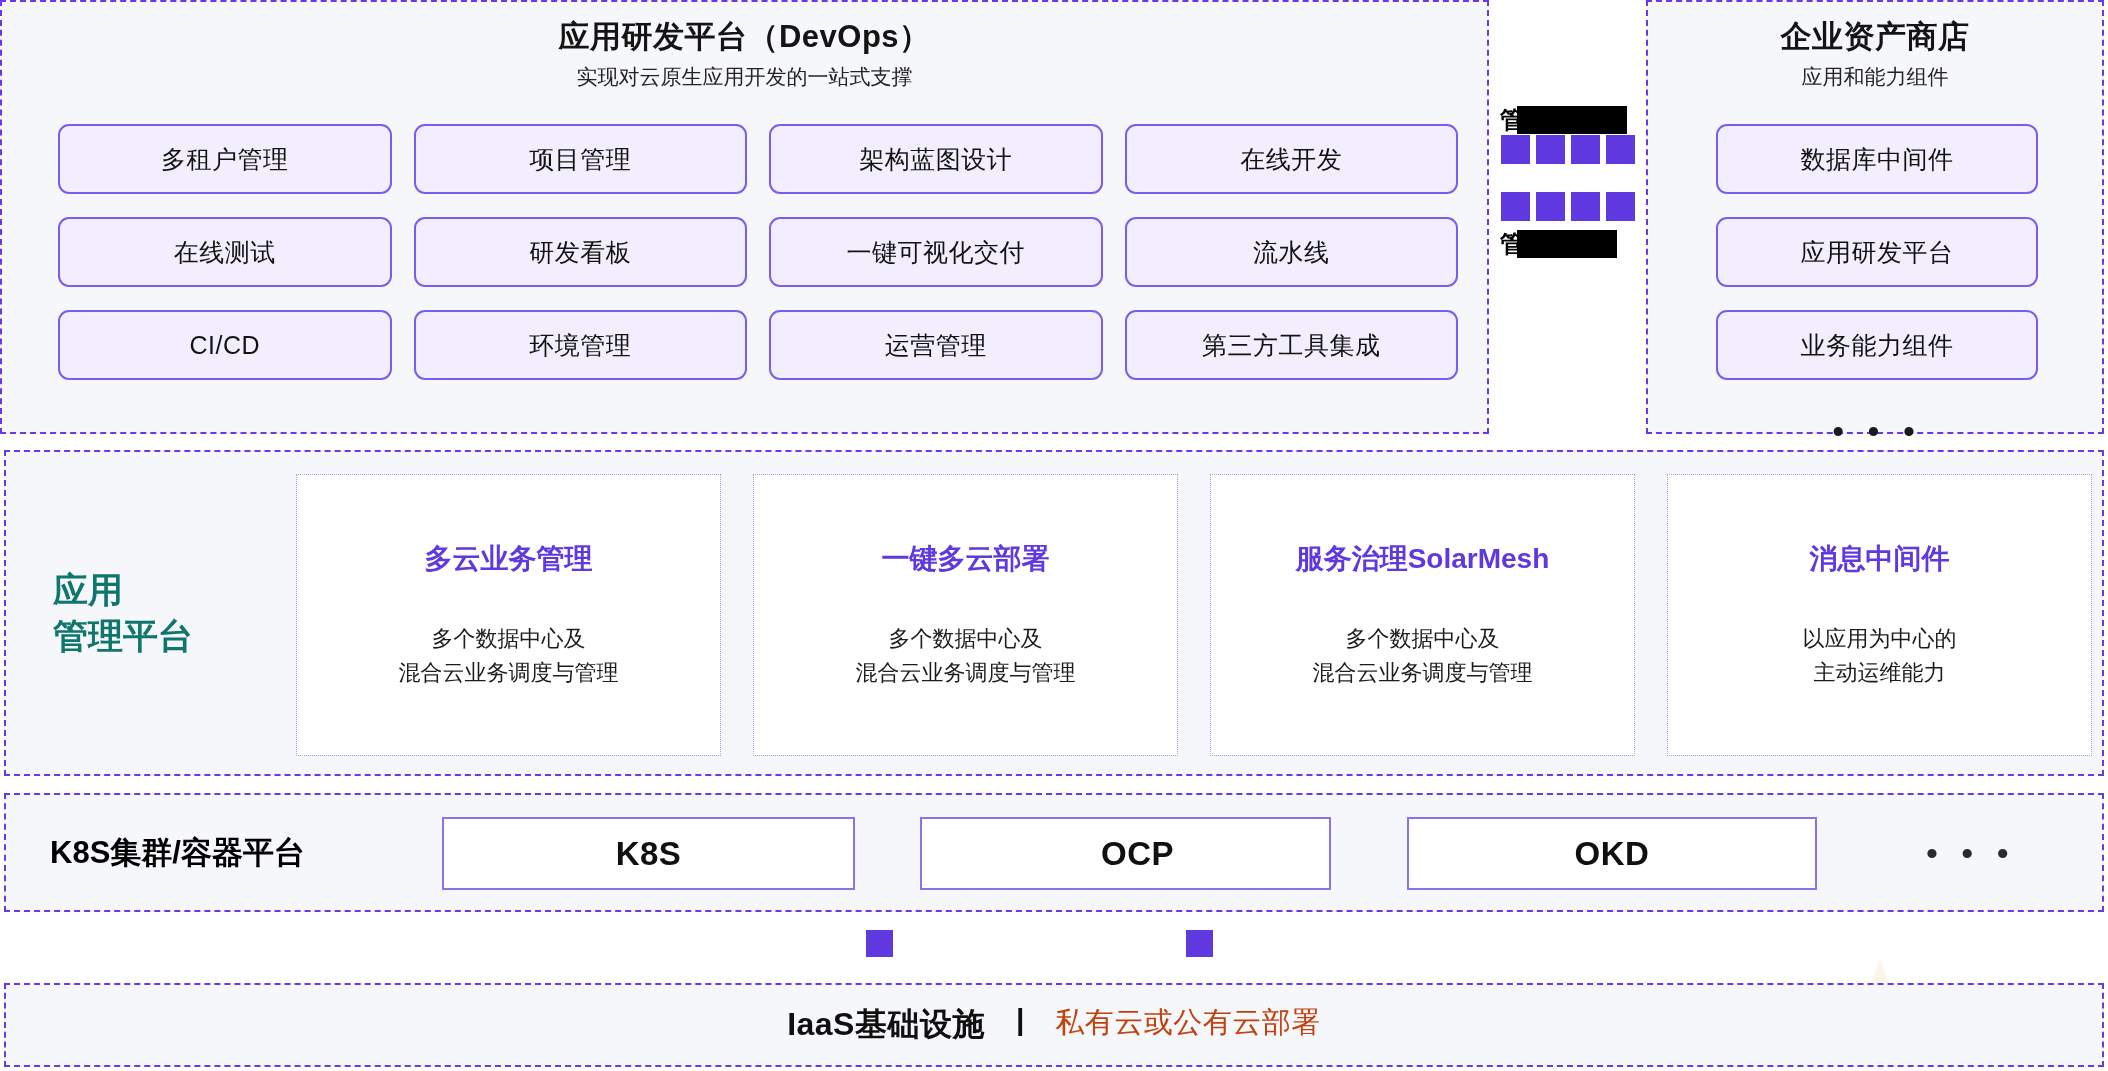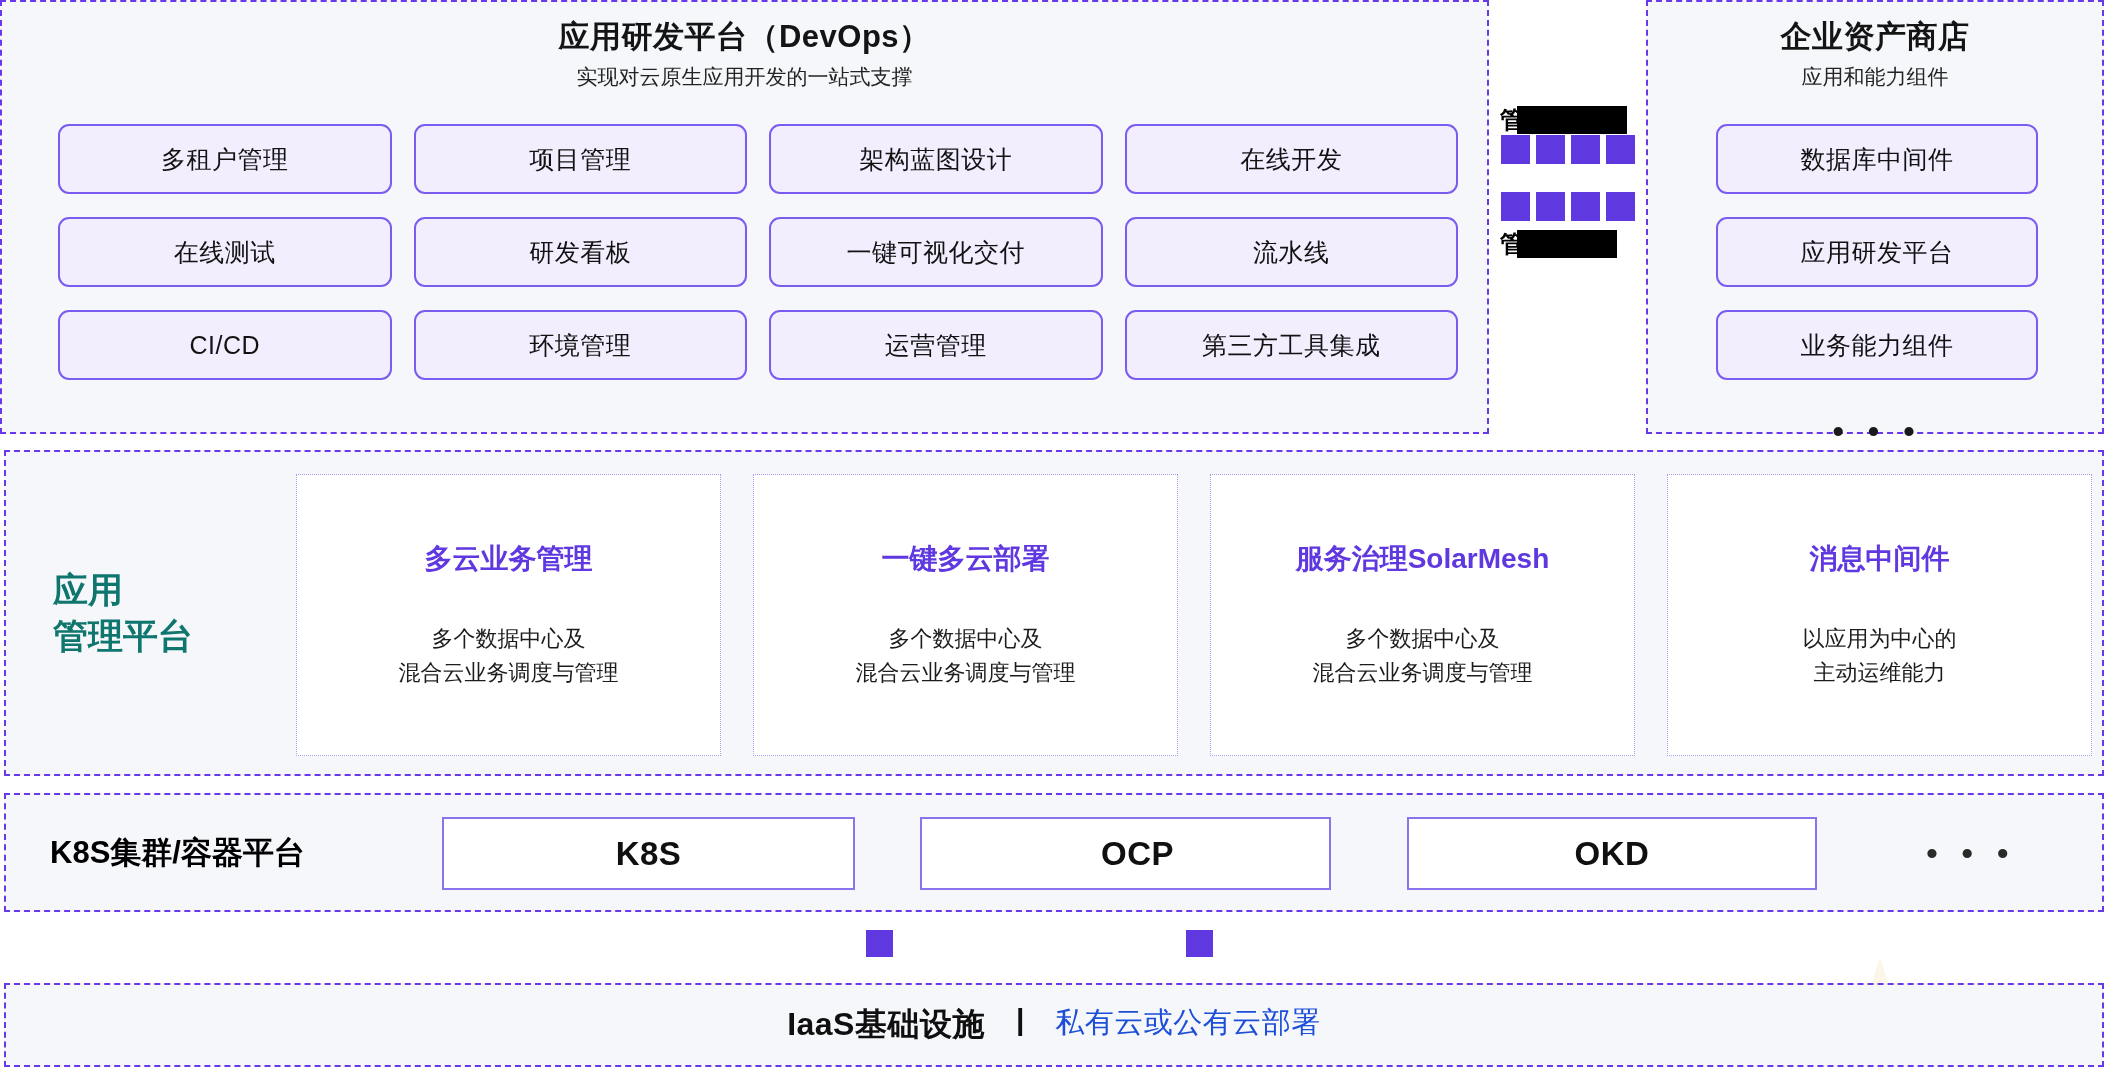--- a/index.html
+++ b/index.html
@@ -277,21 +277,21 @@
     letter-spacing: .5px;
   }
   #iaas-sep {
     font-size: 30px;
     font-weight: bold;
     color: #0f0f0f;
     margin: 0 31px;
   }
   #iaas-text {
     font-size: 29px;
-    color: #1d4ed8;
+    color: #c2410c;
     letter-spacing: .5px;
   }
 </style>
 </head>
 <body>
 
 <div id="stage">
 
   <div class="watermark"></div>
 

